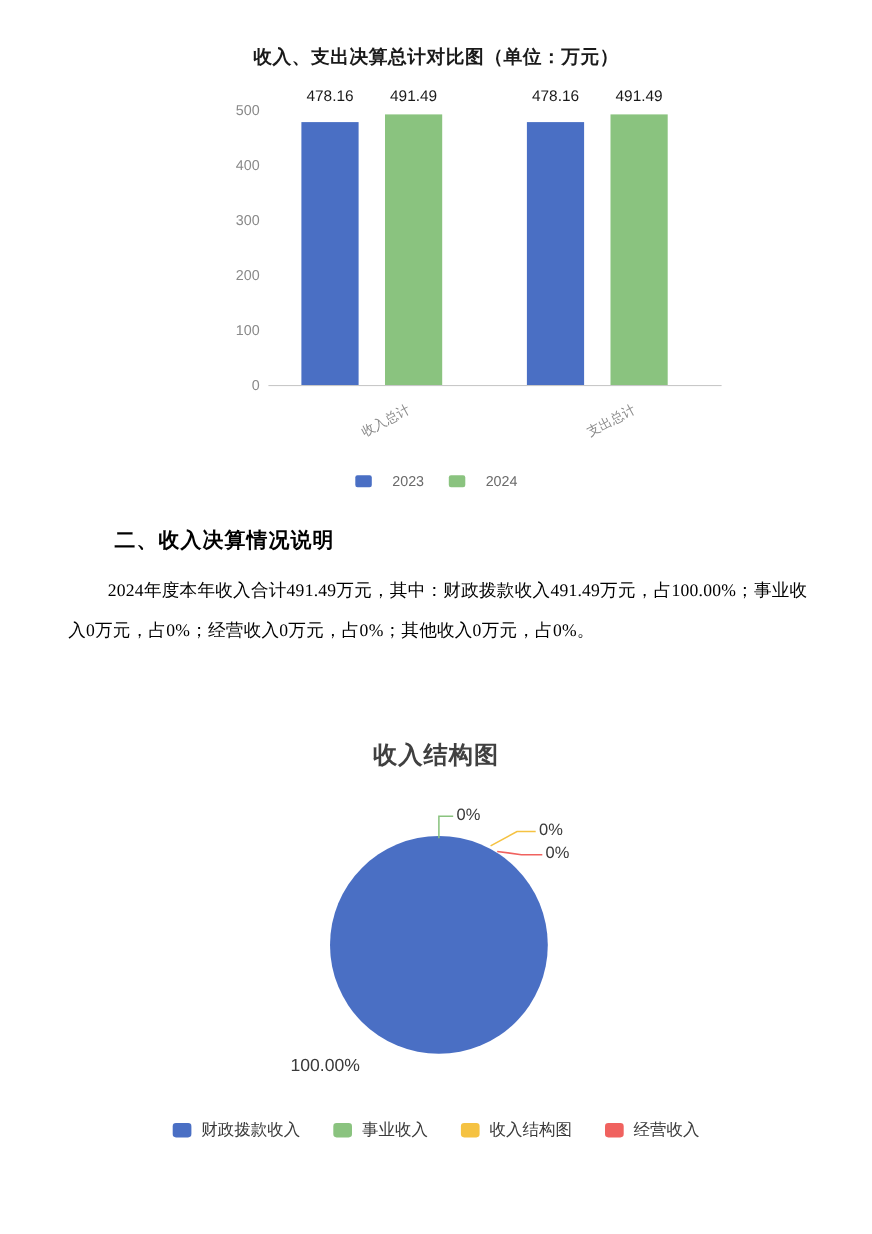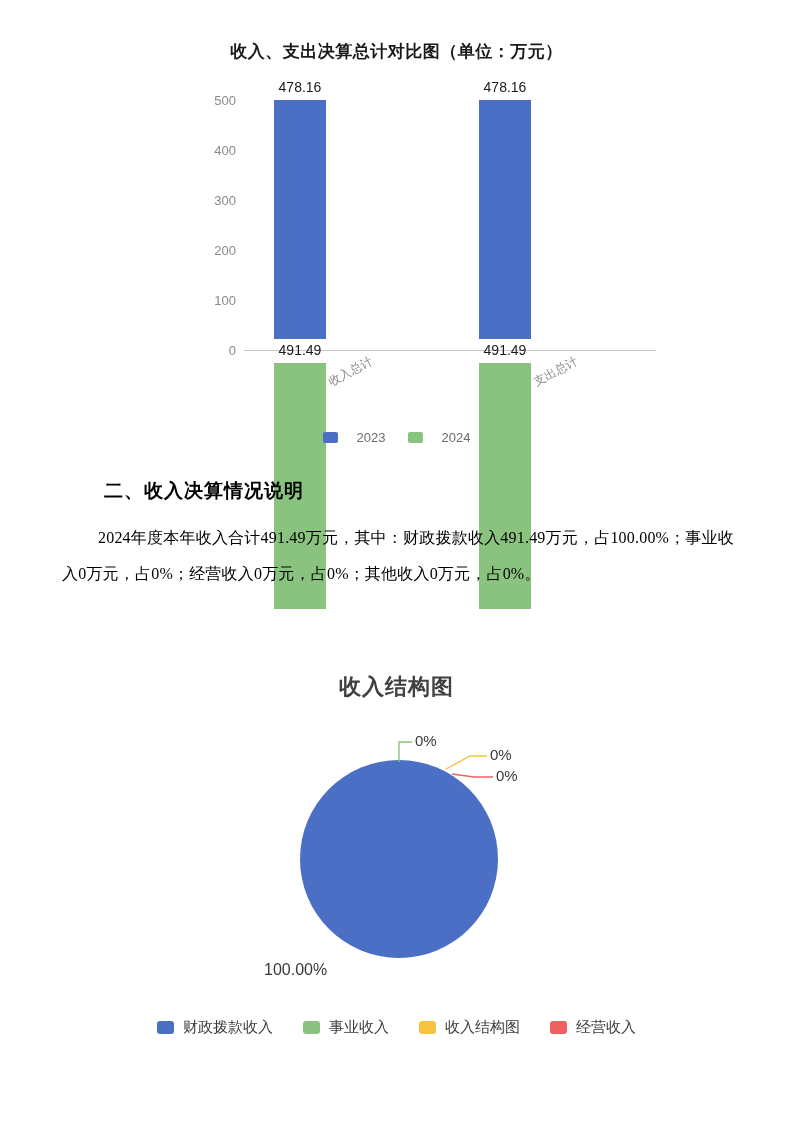--- a/index.html
+++ b/index.html
@@ -65,21 +65,20 @@
     height: 250px;
     border-bottom: 1.5px solid #c8c8c8;
   }
   .bar-group {
     position: absolute;
     bottom: 0;
     height: 100%;
     display: flex;
     align-items: flex-start;
     gap: 24px;
-    flex-direction: column;
   }
   .bar-col {
     position: relative;
     width: 52px;
     display: flex;
     flex-direction: column;
     justify-content: flex-end;
     align-items: center;
     height: 100%;
   }

